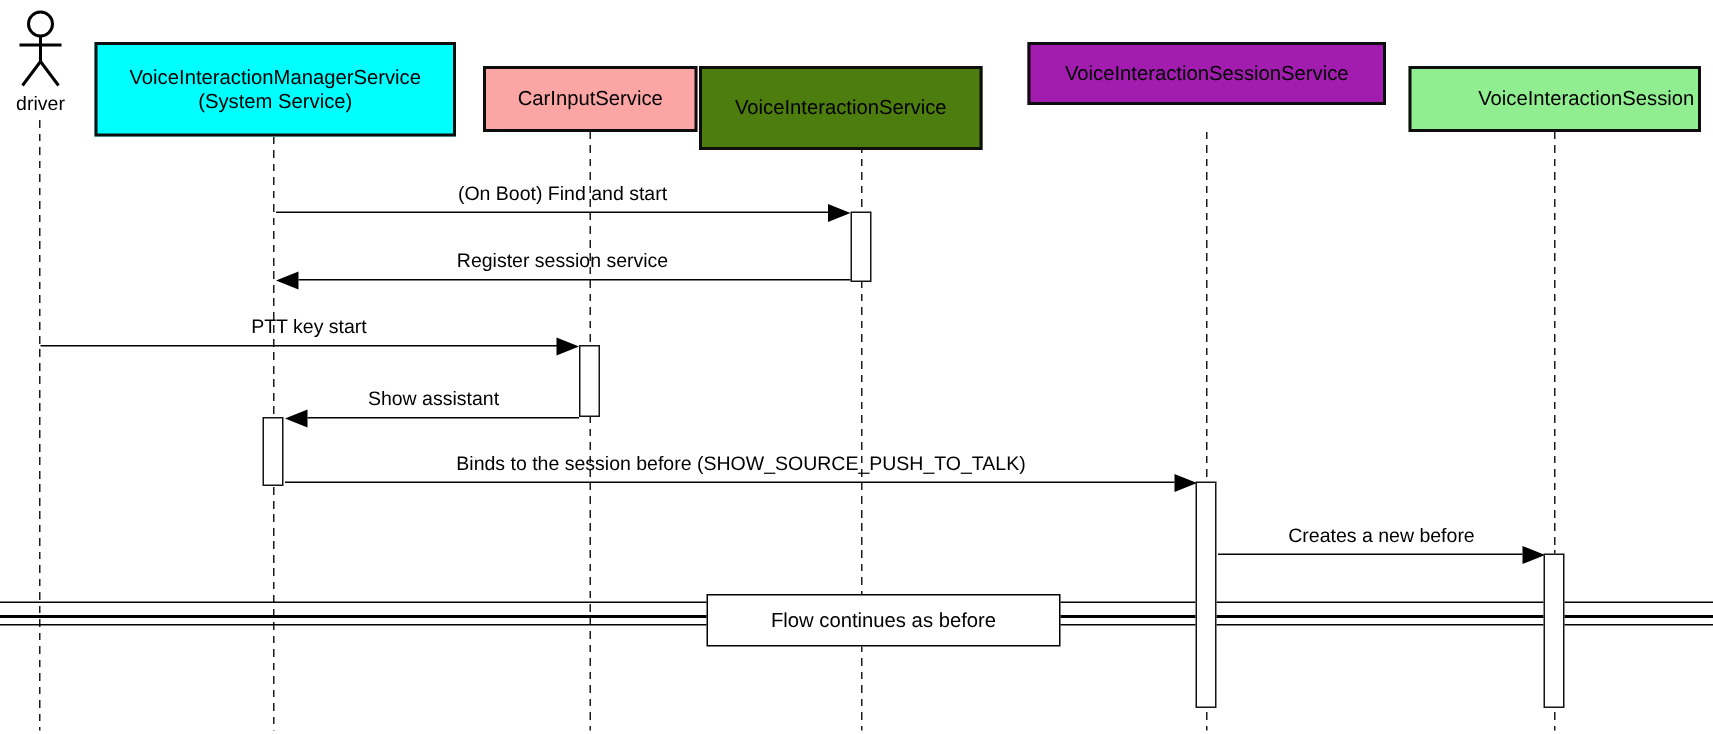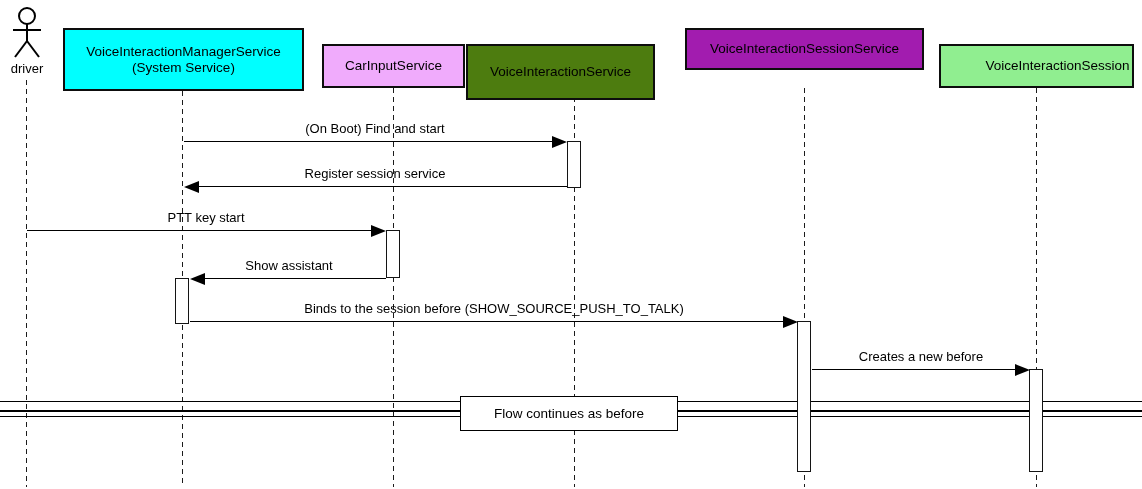--- a/index.html
+++ b/index.html
@@ -115,21 +115,21 @@
     <line x1="8" y1="26" x2="36" y2="26" stroke="#000" stroke-width="2"></line>
     <line x1="22" y1="37" x2="10" y2="53" stroke="#000" stroke-width="2"></line>
     <line x1="22" y1="37" x2="34" y2="53" stroke="#000" stroke-width="2"></line>
   </svg>
   <div class="actor-label">driver</div>
 
   <div class="pbox main" style="left: 63px; top: 28px; width: 241px; height: 63px; background-color: rgb(0, 255, 255);">
     <span>VoiceInteractionManagerService</span>
     <span>(System Service)</span>
   </div>
-  <div class="pbox" style="left: 322px; top: 44px; width: 143px; height: 44px; background-color: #f0abfc;">
+  <div class="pbox" style="left: 322px; top: 44px; width: 143px; height: 44px; background-color: #fca5a5;">
     <span>CarInputService</span>
   </div>
   <div class="pbox" style="left: 466px; top: 44px; width: 189px; height: 56px; background-color: #4d7c0f;">
     <span>VoiceInteractionService</span>
   </div>
   <div class="pbox" style="left: 685px; top: 28px; width: 239px; height: 42px; background-color: #a21caf;">
     <span>VoiceInteractionSessionService</span>
   </div>
   <div class="pbox" style="left: 939px; top: 44px; width: 195px; height: 44px; background-color: rgb(144, 238, 144); padding-left: 42px;">
     <span>VoiceInteractionSession</span>
@@ -161,17 +161,17 @@
   <div class="mline" style="left:190px;top:321px;width:593px"></div>
   <div class="head-r" style="left:783px;top:316px"></div>
 
   <div class="mlabel" style="left:921px;top:349px">Creates a new before</div>
   <div class="mline" style="left:812px;top:369px;width:203px"></div>
   <div class="head-r" style="left:1015px;top:364px"></div>
 
   <div class="divline" style="top:401px;height:1px"></div>
   <div class="divline" style="top:410px;height:2px"></div>
   <div class="divline" style="top:416px;height:1px"></div>
-  <div class="divbox" style="left:460px;top:396px;width:218px;height:35px">
+  <div class="divbox" style="left:471px;top:396px;width:236px;height:35px">
     <span>Flow continues as before</span>
   </div>
 
 </div>
 
 </body></html>

